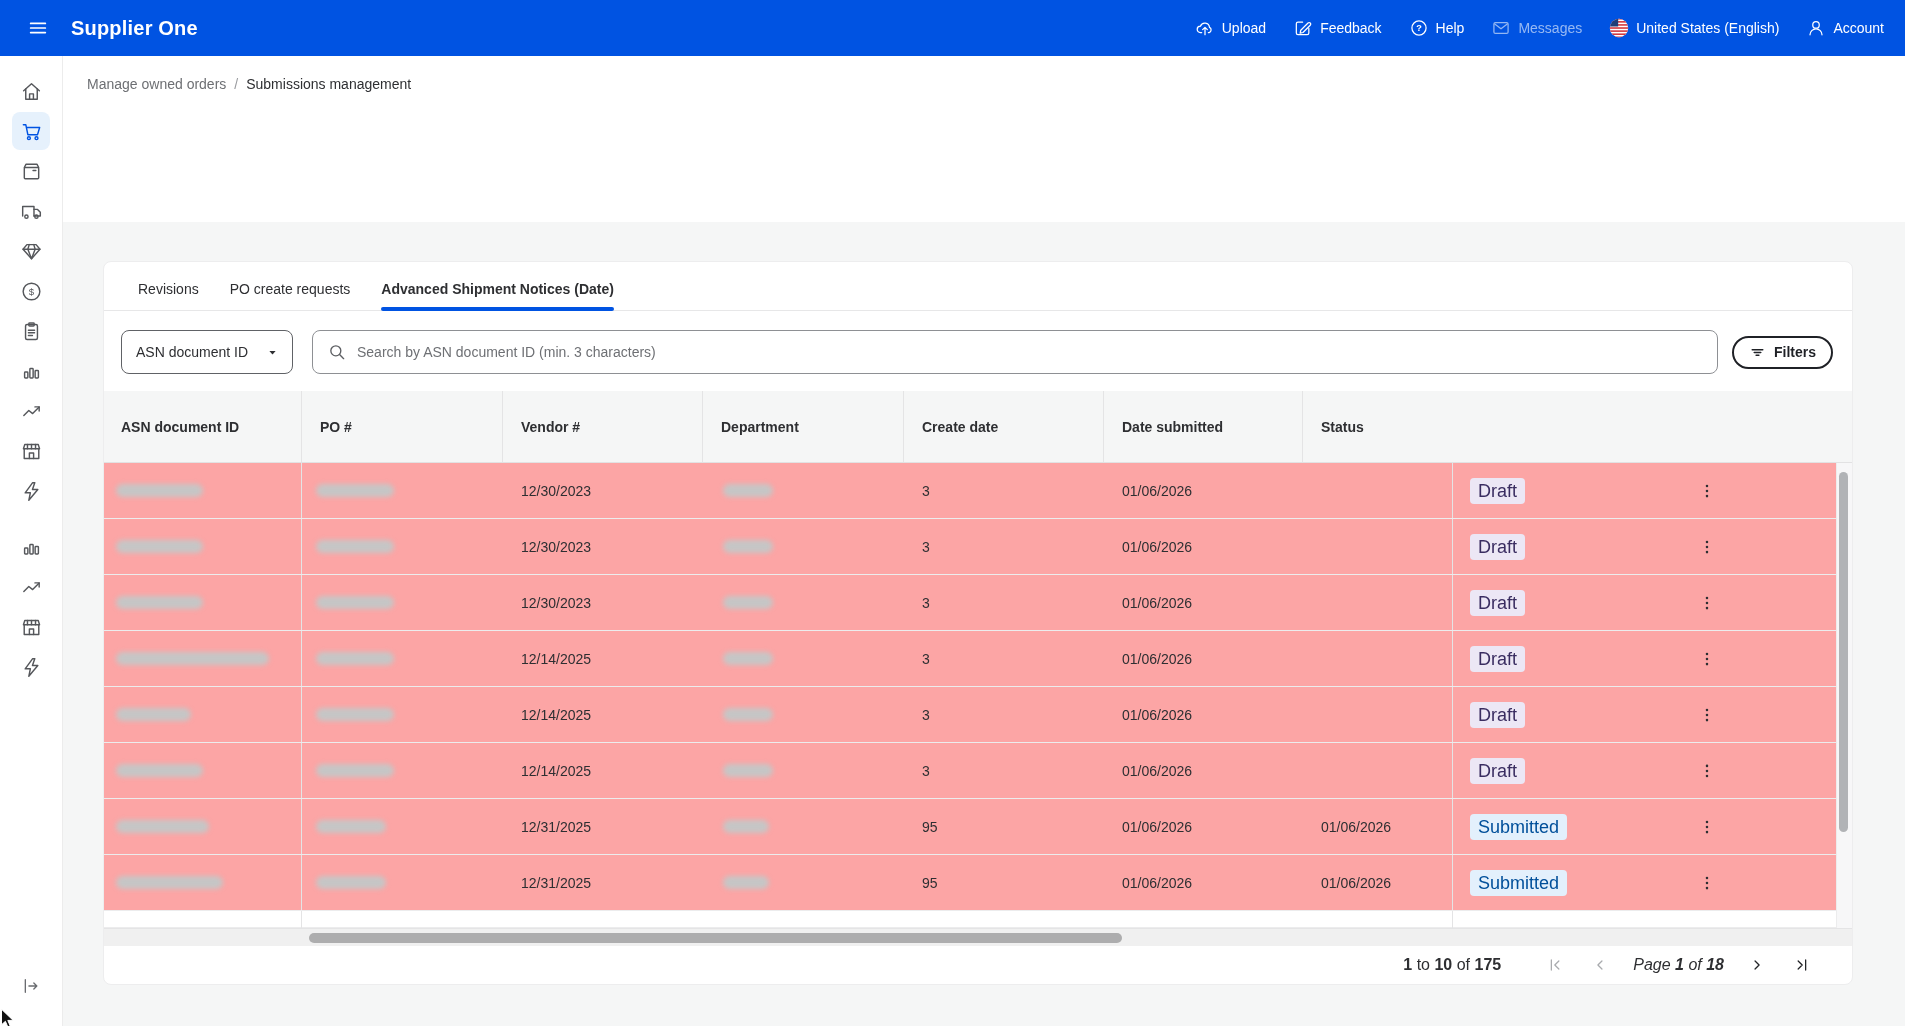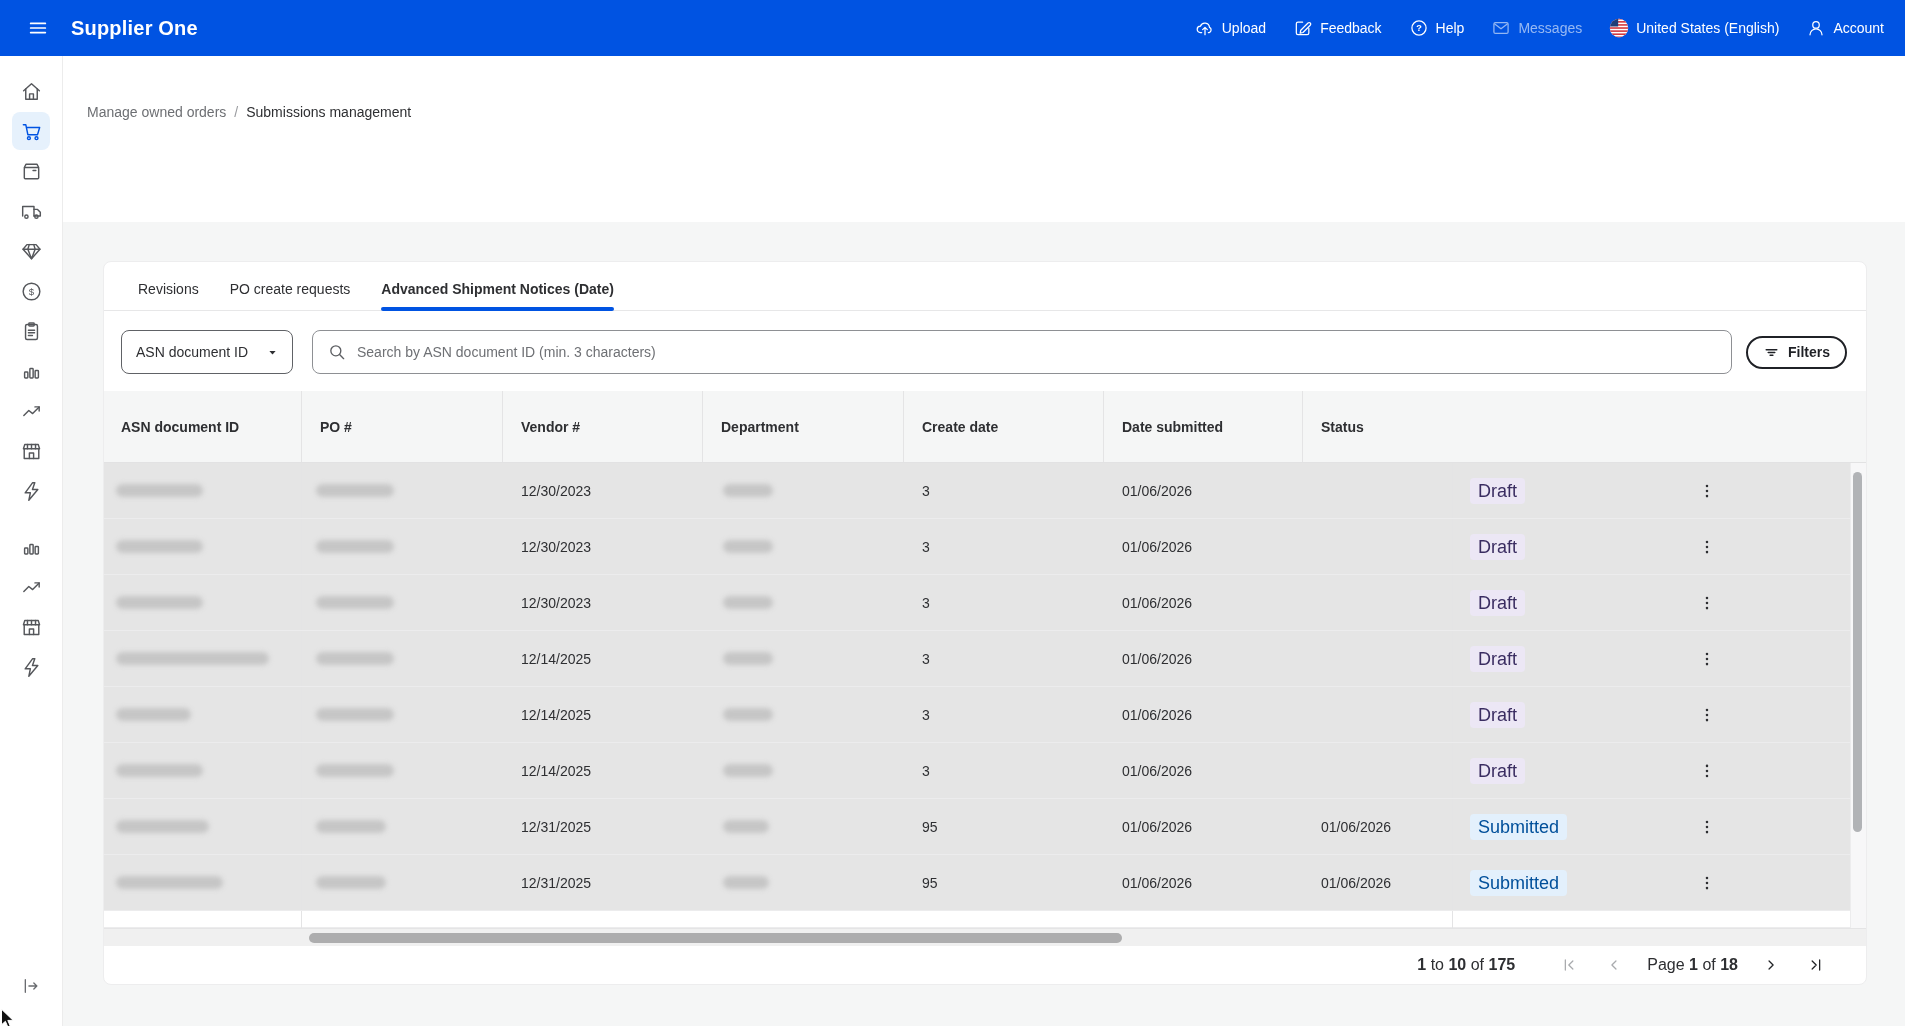--- a/index.html
+++ b/index.html
@@ -30,29 +30,29 @@
   .sideitem.active { background:#E6F1FC; color:#0053E2; }
   .sideitem.gap-before { margin-top:16px; }
   .collapse-btn { position:absolute; bottom:30px; left:50%; transform:translateX(-50%);
     background:none; border:none; color:#6a6c70; cursor:pointer; display:flex; }
   .collapse-btn svg { width:20px; height:20px; }
 
   main { flex:1; min-width:0; }
 
   
   .pagehead { background:#fff; padding:20px 24px 18px 24px; height:166px; }
-  .breadcrumb { font-size:14px; display:flex; gap:8px; align-items:center;margin-top:28px; }
+  .breadcrumb { font-size:14px; display:flex; gap:8px; align-items:center; }
   .crumb-link { color:#6d6f73; cursor:pointer; }
   .crumb-sep { color:#9a9ca0; }
   .crumb-current { color:#2e2f32; font-weight:500; }
   .page-title { font-size:34px; font-weight:700; color:#272a2d; margin-top:16px; letter-spacing:.2px; }
   .page-subtitle { font-size:16px; margin-top:14px; color:#2e2f32; }
 
   
-  .content { padding:39px 38px 0 40px; }
+  .content { padding:39px 52px 0 40px; }
   .card { background:#fff; border:1px solid #ededee; border-radius:8px; height:724px;
     display:flex; flex-direction:column; overflow:hidden; }
 
   
   .tabs { display:flex; align-items:flex-end; gap:31px; padding:0 0 0 34px; height:49px;
     border-bottom:1px solid #e7e7e8; flex:none; }
   .tab { position:relative; font-size:14px; padding:14px 0 13px; cursor:pointer; white-space:nowrap; }
   .tab.active { font-weight:700; }
   .tab.active::after { content:""; position:absolute; left:0; right:0; bottom:-1px; height:4px;
     border-radius:4px; background:#0053E2; }
@@ -76,21 +76,21 @@
   .filters-btn svg { width:17px; height:17px; }
 
   
   .tablewrap { position:relative; flex:none; }
   .tgrid { display:grid; grid-template-columns:198px 201px 200px 201px 200px 199px 150px 199px minmax(0,1fr); }
   .thead { background:#f5f6f6; height:72px; border-bottom:1px solid #e2e2e3; }
   .th { display:flex; align-items:center; padding-left:18px; font-size:14px; font-weight:700;
     border-right:1px solid #e4e4e5; overflow:hidden; white-space:nowrap; }
   .th:first-child { padding-left:17px; }
   .th:last-child { border-right:none; }
-  .trow { height:56px; border-bottom:1px solid #ececed; background:#e5e5e5; }
+  .trow { height:56px; border-bottom:1px solid #ececed; background:#fca5a5; }
   .td { display:flex; align-items:center; padding-left:18px; font-size:14px; overflow:hidden; white-space:nowrap; }
   .td.c-asn { padding-left:12px; border-right:1px solid #e4e4e5; }
   .td.c-po { padding-left:14px; }
   .td.c-vendor { padding-left:20px; }
   .td.c-status { border-left:1px solid #e4e4e5; margin-left:-1px; padding-left:17px; }
   .blob { height:13px; border-radius:7px; background:#c6c6c6; filter:blur(2.5px); }
   .badge { font-size:18px; font-weight:500; padding:4px 8px; border-radius:4px; line-height:1; }
   .kebab-btn { background:none; border:none; cursor:pointer; color:#2e2f32; display:flex;
     margin-left:24px; padding:4px; }
   .kebab-btn svg { width:18px; height:18px; }
@@ -106,21 +106,21 @@
 
   
   .tfoot { flex:1; display:flex; align-items:center; justify-content:flex-end; padding-right:40px;
     font-size:16px; gap:22px; }
   .range-label { margin-right:22px; }
   .pgbtn { background:none; border:none; cursor:pointer; display:flex; padding:2px; }
   .pgbtn svg { width:18px; height:18px; }
   .pgbtn.disabled { color:#a9abae; }
   .pgbtn.enabled { color:#232528; }
   .b { font-weight:700; }
-  .page-label { white-space:nowrap; }
+  .page-label { white-space:nowrap;font-style:italic; }
 
   .cursor { position:fixed; left:0px; bottom:-4px; z-index:99; }
 </style>
 </head>
 <body>
 
 <div class="navbar">
   <div class="nav-left">
     <button class="hamburger">
       <svg viewBox="0 0 24 24" fill="none" stroke="currentColor" stroke-width="1.9" stroke-linecap="round">

